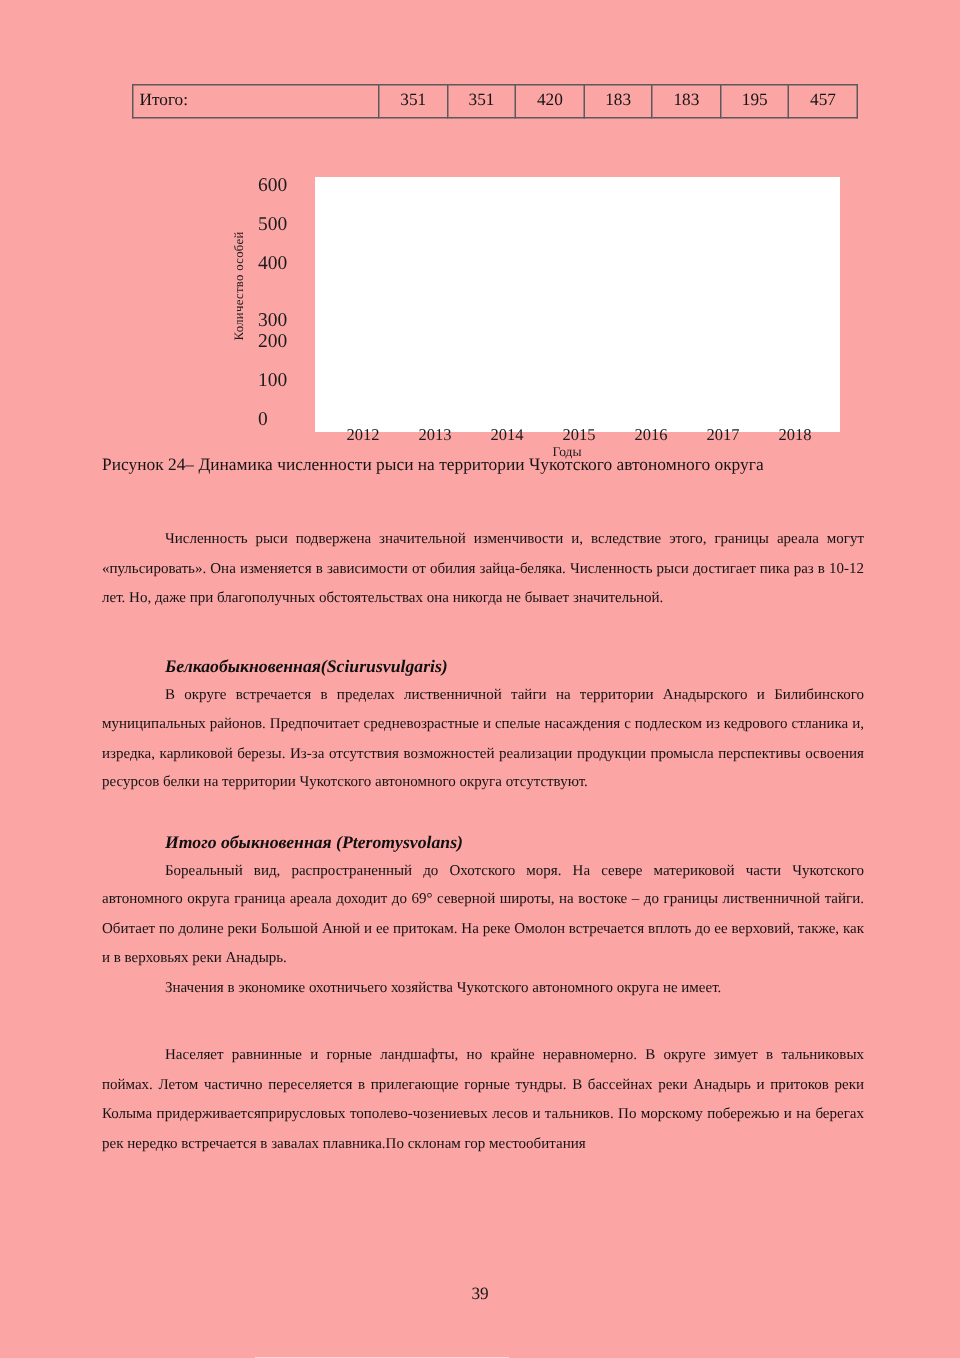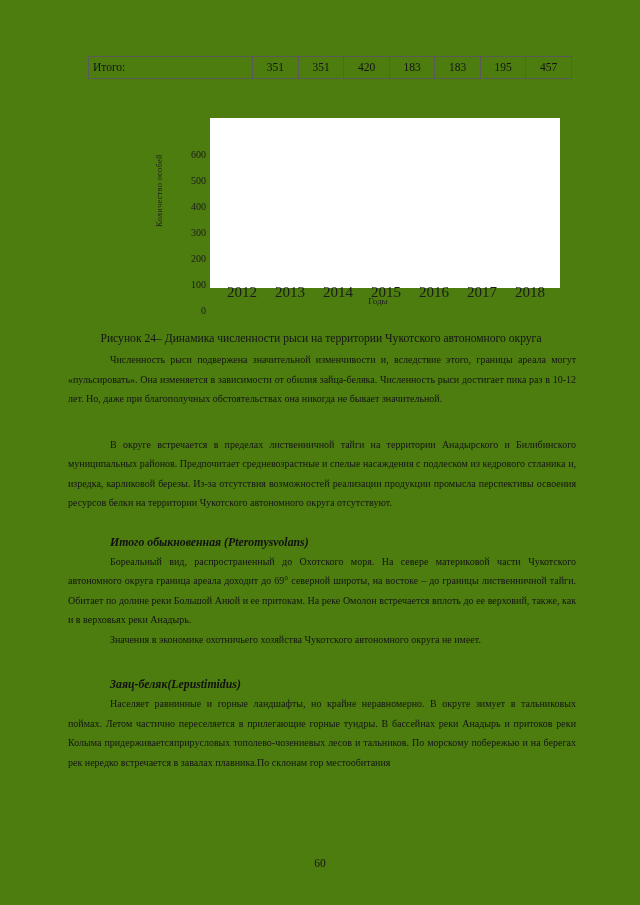--- a/index.html
+++ b/index.html
@@ -14,21 +14,21 @@
     font-family: "Liberation Serif", "DejaVu Serif", serif;
     color: #1a1a1a;
     overflow: hidden;
   }
 
   .page {
     position: absolute;
     left: 0; top: 0;
     width: 640px;
     height: 905px;
-    background: #4d7c0f;
+    background: #fca5a5;
   }
 
   
   .table-wrap {
     position: absolute;
     left: 88px;
     top: 56px;
     width: 484px;
   }
   table.totals {
@@ -85,69 +85,66 @@
     position: absolute;
     left: 12px;
     top: 10px;
     width: 34px;
     height: 170px;
   }
   .y-tick {
     position: absolute;
     right: 0;
     width: 34px;
-    text-align: right;
-    font-size: 10px;
+    font-size: 13px;
     line-height: 10px;
     color: #1c1c1c;
-    margin-top: 32px;
   }
   .plot-area {
     position: absolute;
     left: 50px;
     top: 10px;
     right: 0;
     height: 170px;
     background: #ffffff;
   }
   .x-ticks {
     position: absolute;
     left: 52px;
     top: 176px;
     right: 0;
     display: flex;
     justify-content: space-between;
     padding: 0 6px 0 6px;
     box-sizing: border-box;
   }
   .x-tick {
-    font-size: 15px;
+    font-size: 11px;
     color: #1c1c1c;
     text-align: center;
     flex: 1 1 0;
   }
   .x-axis-title {
     position: absolute;
     left: 36px;
     right: 0;
     top: 188px;
     text-align: center;
     font-size: 9px;
     color: #1c1c1c;
   }
 
   
   .caption {
     position: absolute;
     left: 68px;
-    top: 331px;
+    top: 302px;
     width: 506px;
     font-size: 11.6px;
     line-height: 15px;
-    text-align: center;
     color: #151515;
     font-family: Liberation Serif, serif;
   }
 
   .content {
     position: absolute;
     left: 68px;
     top: 350px;
     width: 508px;
   }
@@ -208,21 +205,21 @@
     </table>
   </div>
 
   <div class="chart-block">
     <div class="chart-inner">
       <div class="y-axis-title">Количество особей</div>
       <div class="y-ticks">
         <div class="y-tick" style="top:0px">600</div>
         <div class="y-tick" style="top:26px">500</div>
         <div class="y-tick" style="top:52px">400</div>
-        <div class="y-tick" style="top:78px">300</div>
+        <div class="y-tick" style="top:90px">300</div>
         <div class="y-tick" style="top:104px">200</div>
         <div class="y-tick" style="top:130px">100</div>
         <div class="y-tick" style="top:156px">0</div>
       </div>
       <div class="plot-area"></div>
       <div class="x-ticks">
         <div class="x-tick">2012</div>
         <div class="x-tick">2013</div>
         <div class="x-tick">2014</div>
         <div class="x-tick">2015</div>
@@ -235,30 +232,30 @@
   </div>
 
   <div class="caption">Рисунок 24– Динамика численности рыси на территории Чукотского автономного округа</div>
 
   <div class="content">
 
     <p class="body">Численность рыси подвержена значительной изменчивости и, вследствие этого, границы ареала могут «пульсировать». Она изменяется в зависимости от обилия зайца-беляка. Численность рыси достигает пика раз в 10-12 лет. Но, даже при благополучных обстоятельствах она никогда не бывает значительной.</p>
 
     <div class="spacer-lg"></div>
 
+    <h3 class="species">Белкаобыкновенная(Sciurusvulgaris)</h3>
     <p class="body">В округе встречается в пределах лиственничной тайги на территории Анадырского и Билибинского муниципальных районов. Предпочитает средневозрастные и спелые насаждения с подлеском из кедрового стланика и, изредка, карликовой березы. Из-за отсутствия возможностей реализации продукции промысла перспективы освоения ресурсов белки на территории Чукотского автономного округа отсутствуют.</p>
 
     <div class="spacer-md"></div>
 
     <h3 class="species">Итого обыкновенная (Pteromysvolans)</h3>
     <p class="body">Бореальный вид, распространенный до Охотского моря. На севере материковой части Чукотского автономного округа граница ареала доходит до 69° северной широты, на востоке – до границы лиственничной тайги. Обитает по долине реки Большой Анюй и ее притокам. На реке Омолон встречается вплоть до ее верховий, также, как и в верховьях реки Анадырь.</p>
     <p class="body">Значения в экономике охотничьего хозяйства Чукотского автономного округа не имеет.</p>
 
     <div class="spacer-lg"></div>
 
-    <h3 class="species">Заяц-беляк(Lepustimidus)</h3>
     <p class="body">Населяет равнинные и горные ландшафты, но крайне неравномерно. В округе зимует в тальниковых поймах. Летом частично переселяется в прилегающие горные тундры. В бассейнах реки Анадырь и притоков реки Колыма придерживаетсяприрусловых тополево-чозениевых лесов и тальников. По морскому побережью и на берегах рек нередко встречается в завалах плавника.По склонам гор местообитания</p>
 
   </div>
 
-  <div class="page-number">60</div>
+  <div class="page-number">39</div>
 
 </div>
 
 </body></html>

